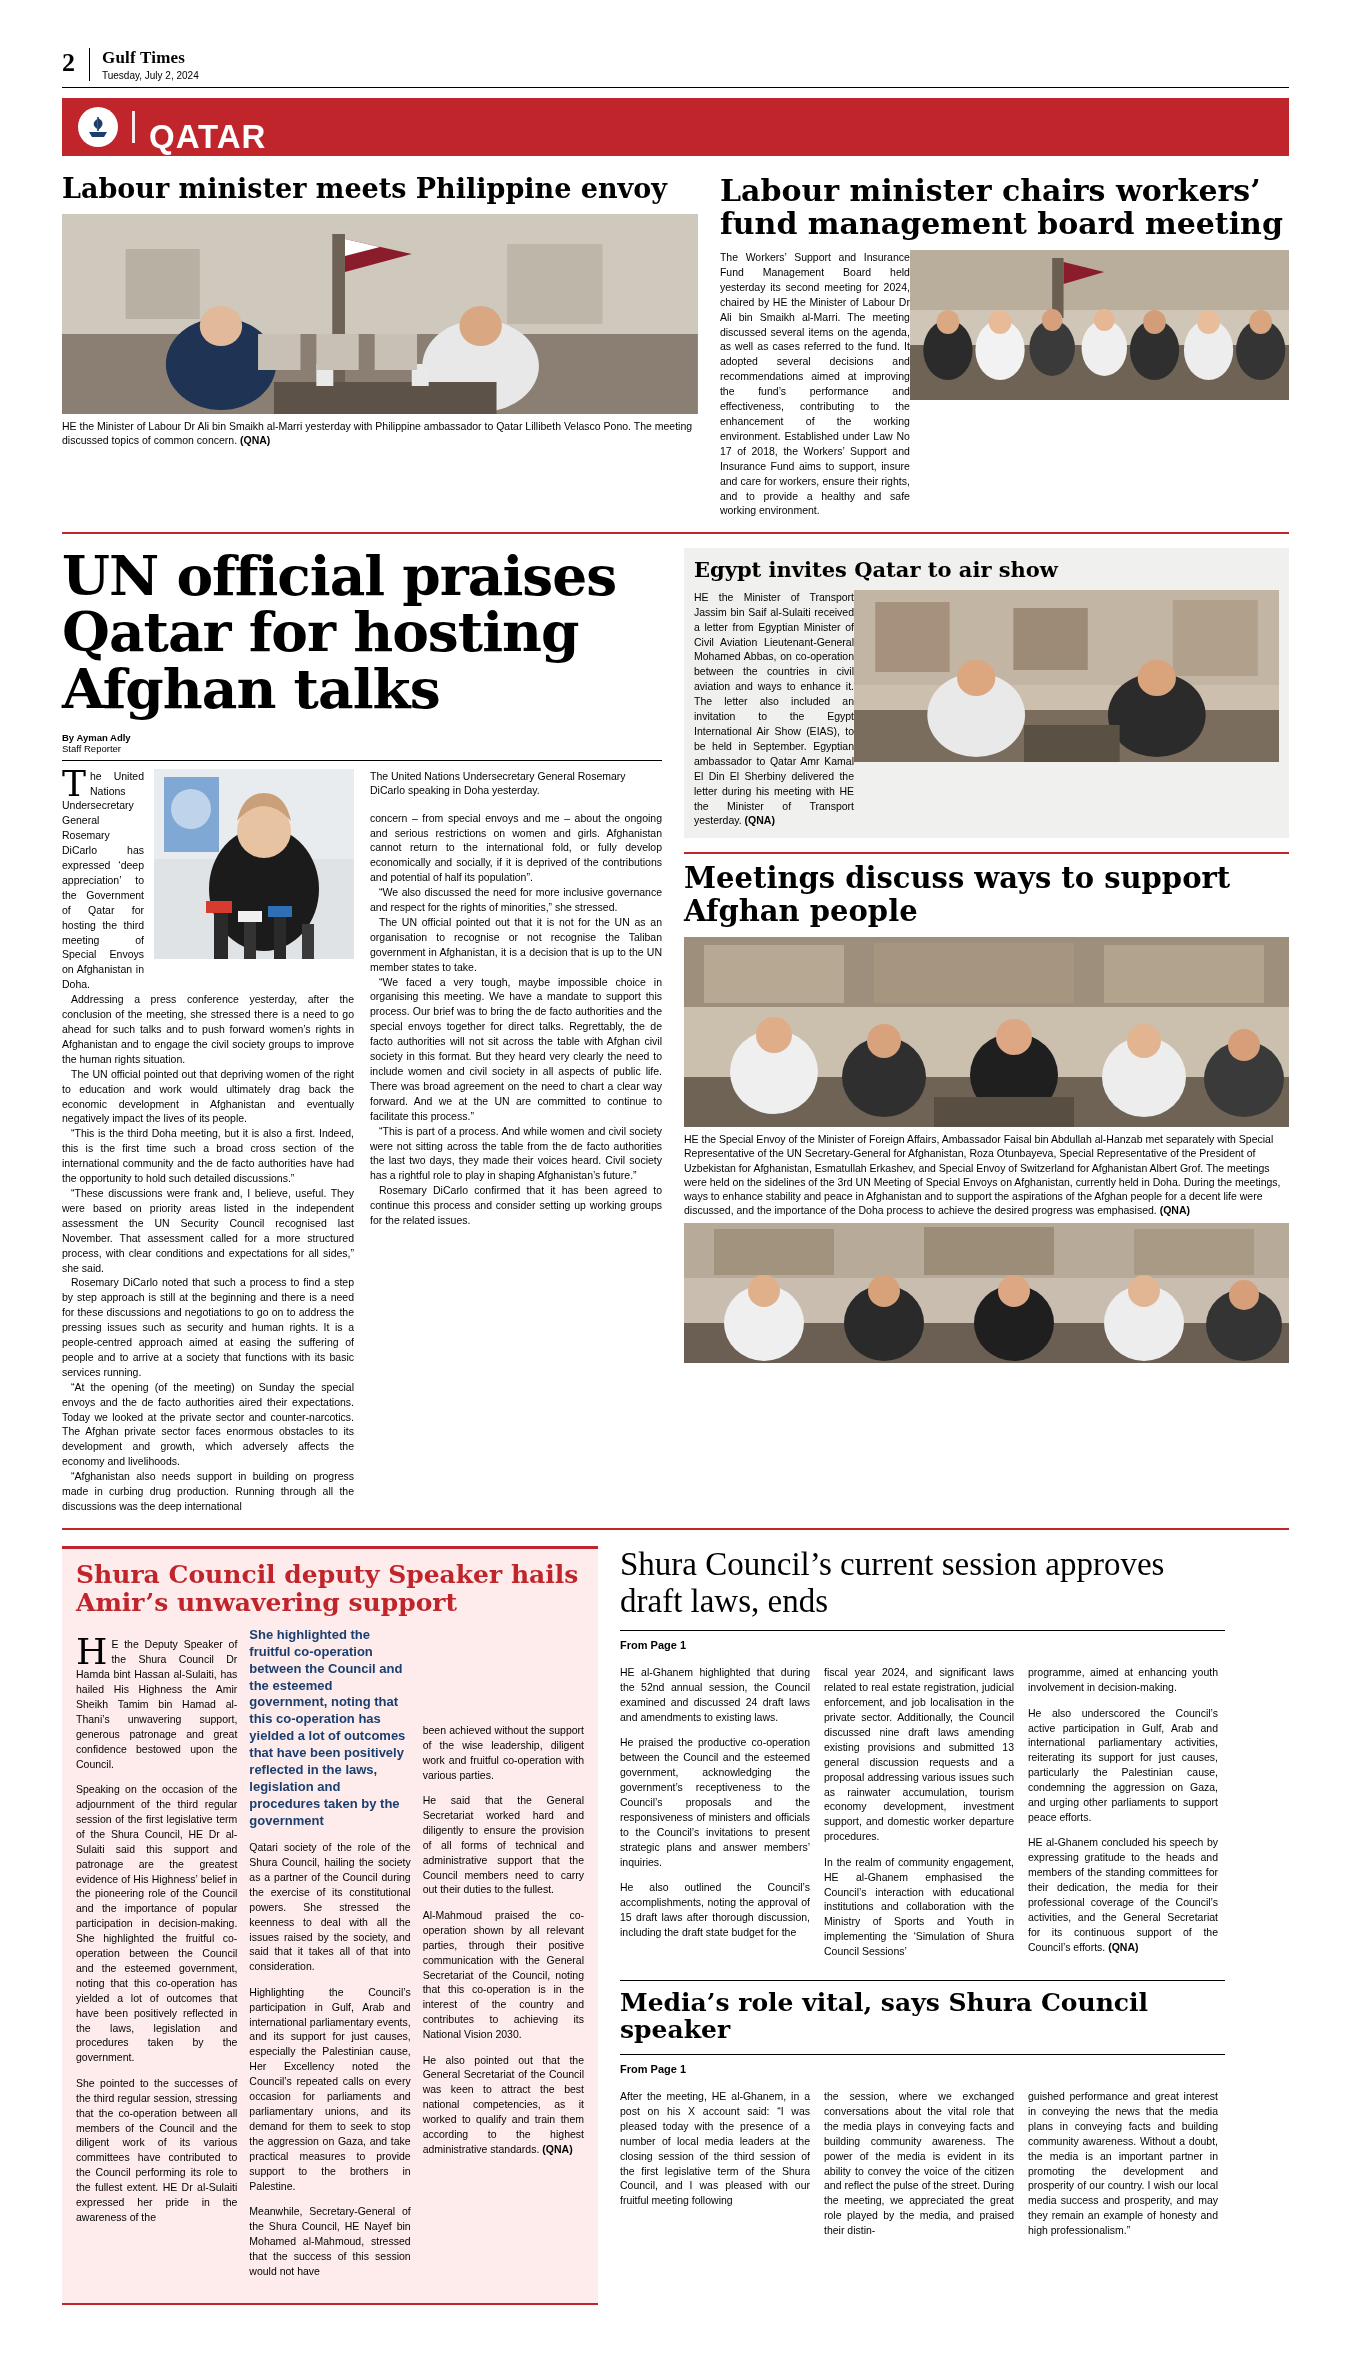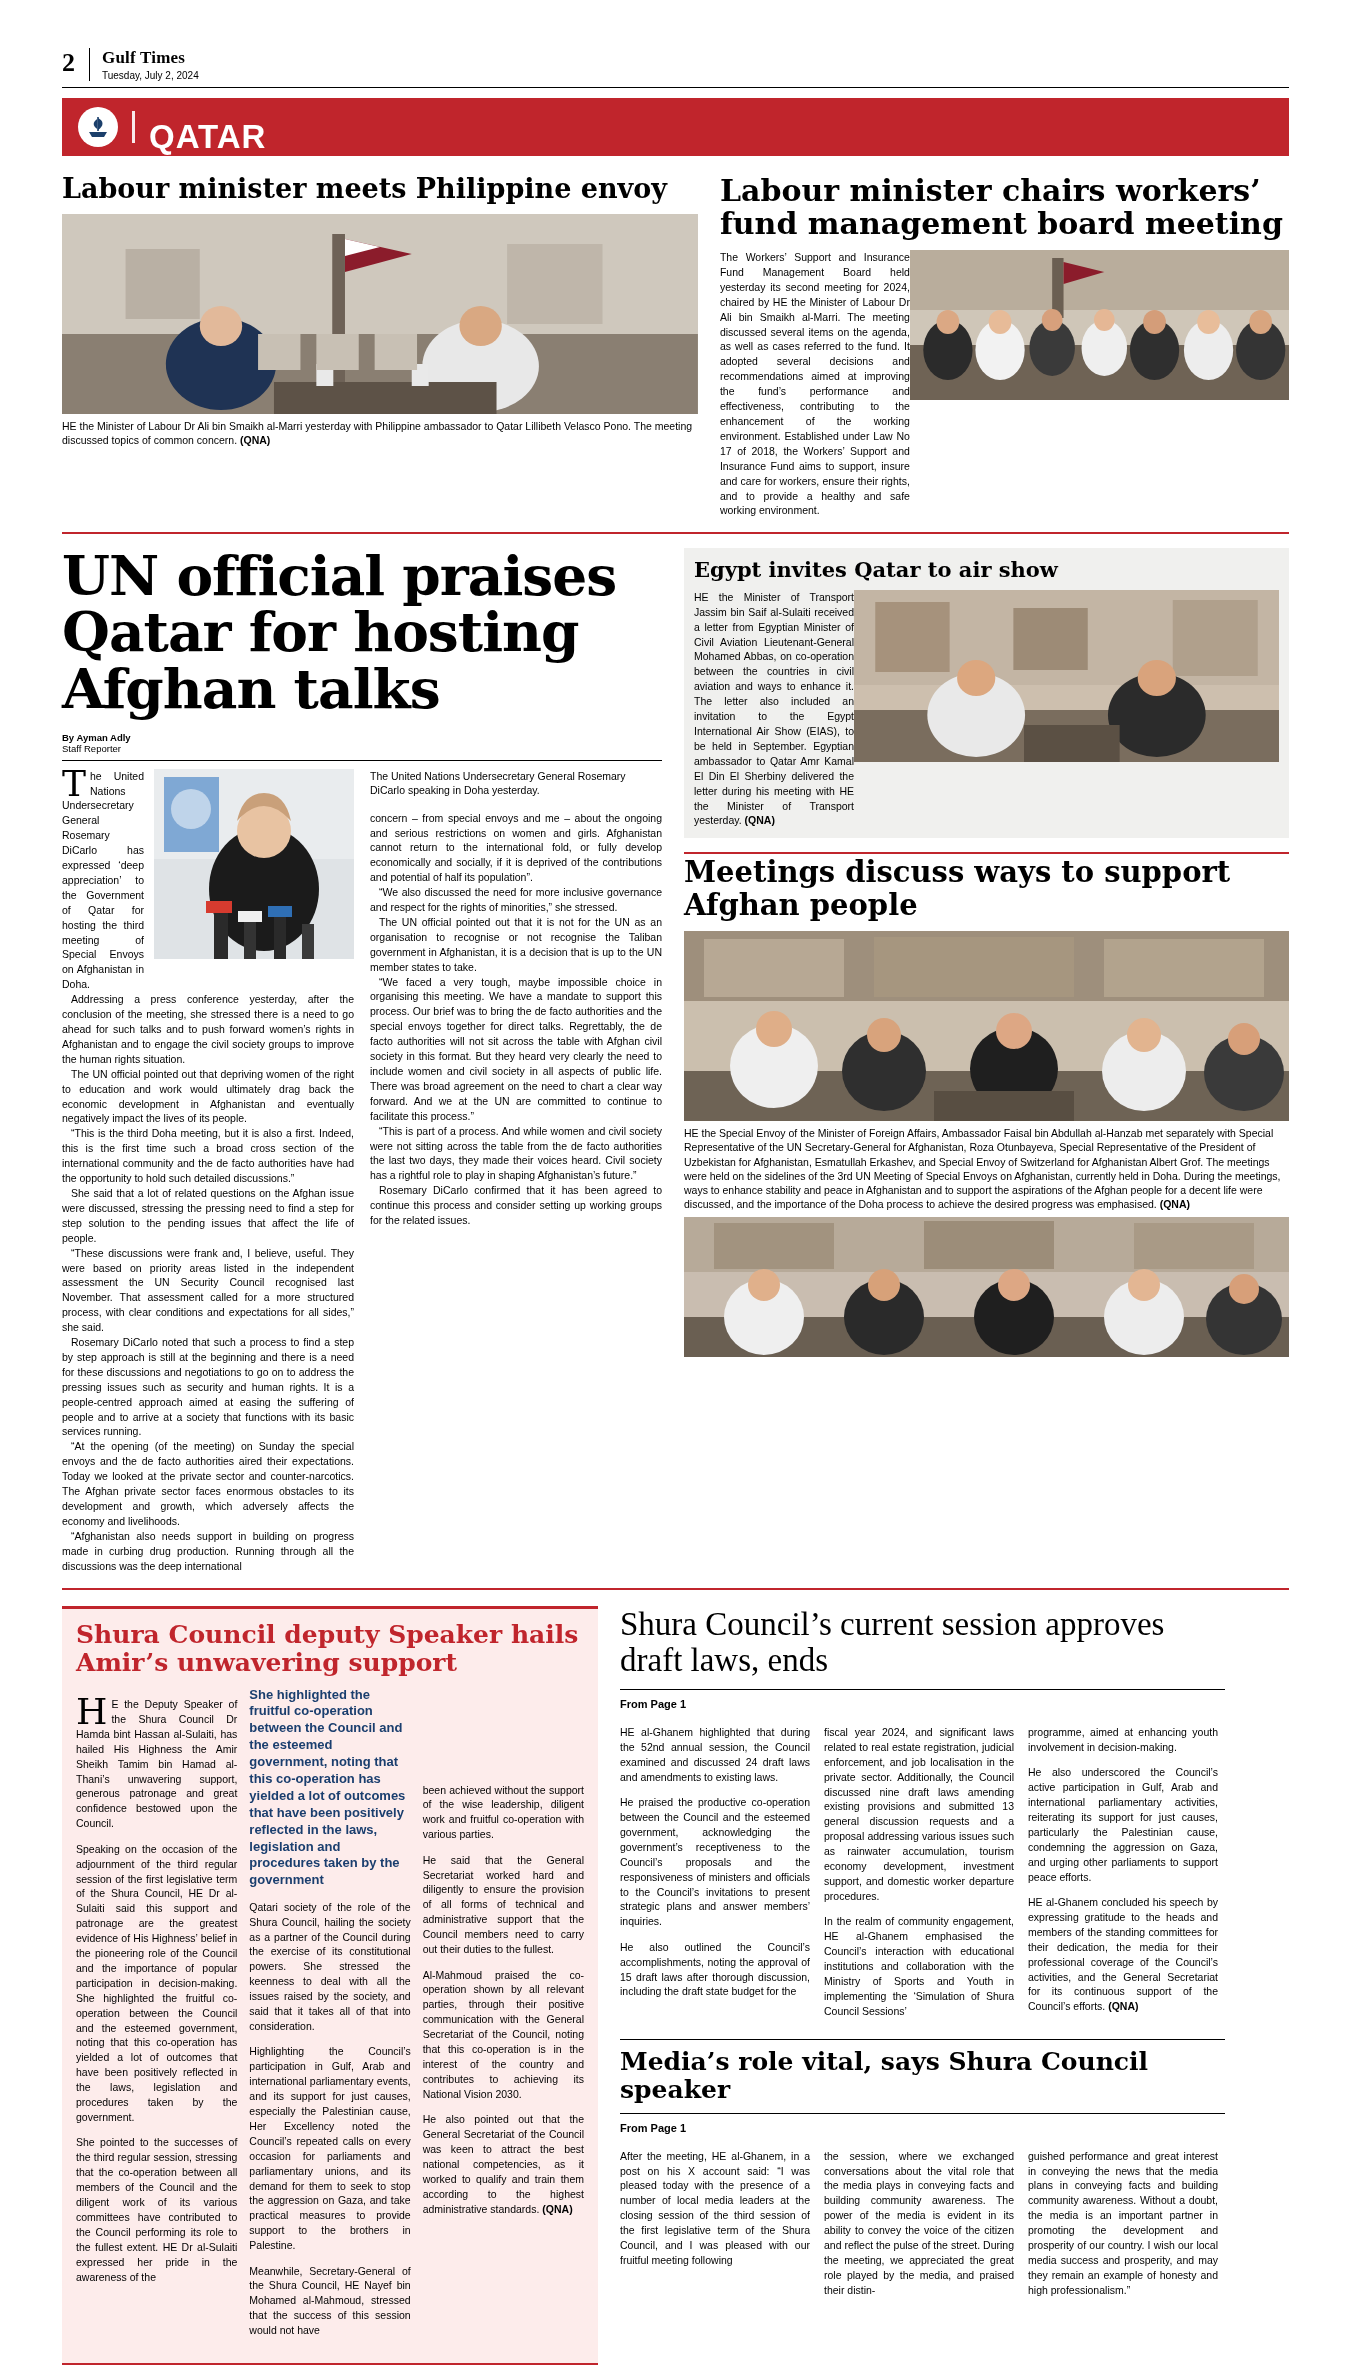--- a/index.html
+++ b/index.html
@@ -328,21 +328,20 @@
               <rect x="52" y="132" width="26" height="12" fill="#d63b2f"></rect>
               <rect x="84" y="142" width="24" height="11" fill="#f0f0f0"></rect>
               <rect x="114" y="137" width="24" height="11" fill="#2f6fb5"></rect>
             </svg>
           </div>
           <div class="body-s">
             <p class="first dropcap">The United Nations Undersecretary General Rosemary DiCarlo has expressed ‘deep appreciation’ to the Government of Qatar for hosting the third meeting of Special Envoys on Afghanistan in Doha.</p>
             <p>Addressing a press conference yesterday, after the conclusion of the meeting, she stressed there is a need to go ahead for such talks and to push forward women’s rights in Afghanistan and to engage the civil society groups to improve the human rights situation.</p>
             <p>The UN official pointed out that depriving women of the right to education and work would ultimately drag back the economic development in Afghanistan and eventually negatively impact the lives of its people.</p>
             <p>“This is the third Doha meeting, but it is also a first. Indeed, this is the first time such a broad cross section of the international community and the de facto authorities have had the opportunity to hold such detailed discussions.”</p>
-            <p>She said that a lot of related questions on the Afghan issue were discussed, stressing the pressing need to find a step for step solution to the pending issues that affect the life of people.</p>
             <p>“These discussions were frank and, I believe, useful. They were based on priority areas listed in the independent assessment the UN Security Council recognised last November. That assessment called for a more structured process, with clear conditions and expectations for all sides,” she said.</p>
             <p>Rosemary DiCarlo noted that such a process to find a step by step approach is still at the beginning and there is a need for these discussions and negotiations to go on to address the pressing issues such as security and human rights. It is a people-centred approach aimed at easing the suffering of people and to arrive at a society that functions with its basic services running.</p>
             <p>“At the opening (of the meeting) on Sunday the special envoys and the de facto authorities aired their expectations. Today we looked at the private sector and counter-narcotics. The Afghan private sector faces enormous obstacles to its development and growth, which adversely affects the economy and livelihoods.</p>
             <p>“Afghanistan also needs support in building on progress made in curbing drug production. Running through all the discussions was the deep international</p>
           </div>
         </div>
         <div class="col">
           <div class="cap" style="margin-top:0;margin-bottom:8px;height:34px">The United Nations Undersecretary General Rosemary DiCarlo speaking in Doha yesterday.</div>
           <div class="body-s">
             <p class="first">concern – from special envoys and me – about the ongoing and serious restrictions on women and girls. Afghanistan cannot return to the international fold, or fully develop economically and socially, if it is deprived of the contributions and potential of half its population”.</p>
@@ -382,21 +381,21 @@
                 <circle cx="285" cy="88" r="18" fill="#d9a37c"></circle>
                 <rect x="160" y="135" width="90" height="37" fill="#5b5044"></rect>
               </svg>
             </div>
           </div>
         </div>
       </div>
 
       <div class="sep-red"></div>
 
-      <div style="margin-top:2px">
+      <div style="margin-top:8px">
         <div class="hl hl-4">Meetings discuss ways to support Afghan people</div>
         <div class="photo" style="height:190px">
           <svg class="imgfill" viewBox="0 0 605 190" preserveAspectRatio="none">
             <rect width="605" height="190" fill="#cbbfae"></rect>
             <rect x="0" y="0" width="605" height="70" fill="#9e8f7c"></rect>
             <rect x="20" y="8" width="140" height="58" fill="#b7a894"></rect>
             <rect x="190" y="6" width="200" height="60" fill="#a6967f"></rect>
             <rect x="420" y="8" width="160" height="58" fill="#b2a38d"></rect>
             <rect x="0" y="140" width="605" height="50" fill="#6e6355"></rect>
             <ellipse cx="90" cy="135" rx="44" ry="42" fill="#efefef"></ellipse>

